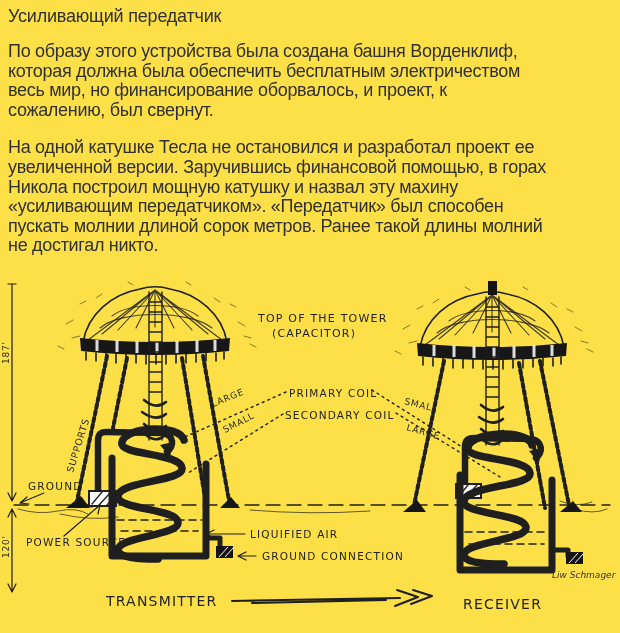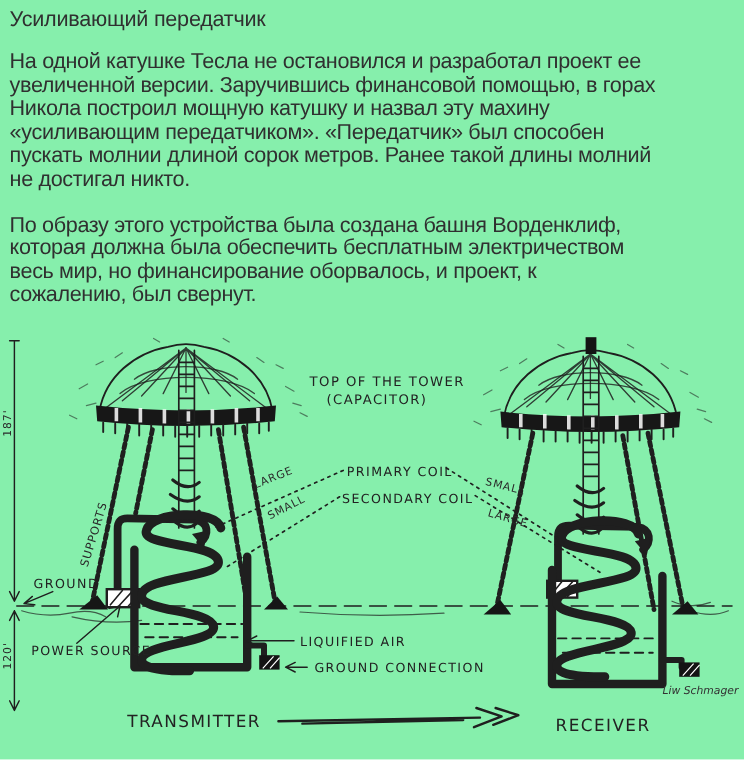--- a/index.html
+++ b/index.html
@@ -1,48 +1,48 @@
 <!DOCTYPE html>
 <html><head>
 <meta charset="utf-8">
 <style>
   html,body{margin:0;padding:0;background:#fff;}
-  .page{position:relative;width:620px;height:633px;background:#86efac;overflow:hidden;
+  .page{position:relative;width:620px;height:633px;background:#fde047;overflow:hidden;
         font-family:"Liberation Sans",sans-serif;color:#303030;}
   .text-block{position:absolute;left:8px;top:6px;width:598px;}
   .article-title{font-size:18px;font-weight:400;margin:0 0 15px 0;letter-spacing:-0.2px;}
   .para{margin:0;}
   .para + .para{margin-top:18px;}
   .tline{font-size:18px;line-height:19.6px;letter-spacing:-0.3px;white-space:nowrap;}
   .diagram{position:absolute;left:0;top:280px;}
   svg{display:block;}
   .ink{stroke:#1f1f1f;fill:none;stroke-linecap:round;stroke-linejoin:round;}
   text.hand{font-family:"DejaVu Sans",sans-serif;fill:#222;letter-spacing:1.2px;}
   text.hand-small{font-family:"DejaVu Sans",sans-serif;fill:#2a2a2a;letter-spacing:0.8px;}
 </style>
 </head>
 <body>
 
 <div class="page">
 
   <div class="text-block">
     <h1 class="article-title">Усиливающий передатчик</h1>
     <div class="para">
+      <div class="tline">По образу этого устройства была создана башня Ворденклиф,</div>
+      <div class="tline">которая должна была обеспечить бесплатным электричеством</div>
+      <div class="tline">весь мир, но финансирование оборвалось, и проект, к</div>
+      <div class="tline">сожалению, был свернут.</div>
+    </div>
+    <div class="para">
       <div class="tline">На одной катушке Тесла не остановился и разработал проект ее</div>
       <div class="tline">увеличенной версии. Заручившись финансовой помощью, в горах</div>
       <div class="tline">Никола построил мощную катушку и назвал эту махину</div>
       <div class="tline">«усиливающим передатчиком». «Передатчик» был способен</div>
       <div class="tline">пускать молнии длиной сорок метров. Ранее такой длины молний</div>
       <div class="tline">не достигал никто.</div>
-    </div>
-    <div class="para">
-      <div class="tline">По образу этого устройства была создана башня Ворденклиф,</div>
-      <div class="tline">которая должна была обеспечить бесплатным электричеством</div>
-      <div class="tline">весь мир, но финансирование оборвалось, и проект, к</div>
-      <div class="tline">сожалению, был свернут.</div>
     </div>
   </div>
 
   <div class="diagram">
     <svg width="620" height="351" viewBox="0 0 620 351">
 
       <defs>
         <g id="tower-top">
 
           <path class="ink" stroke-width="1.5" d="M 83 62 C 88 34 112 14 140 9 C 150 6 160 6 170 9 C 198 14 222 34 227 62"></path>

